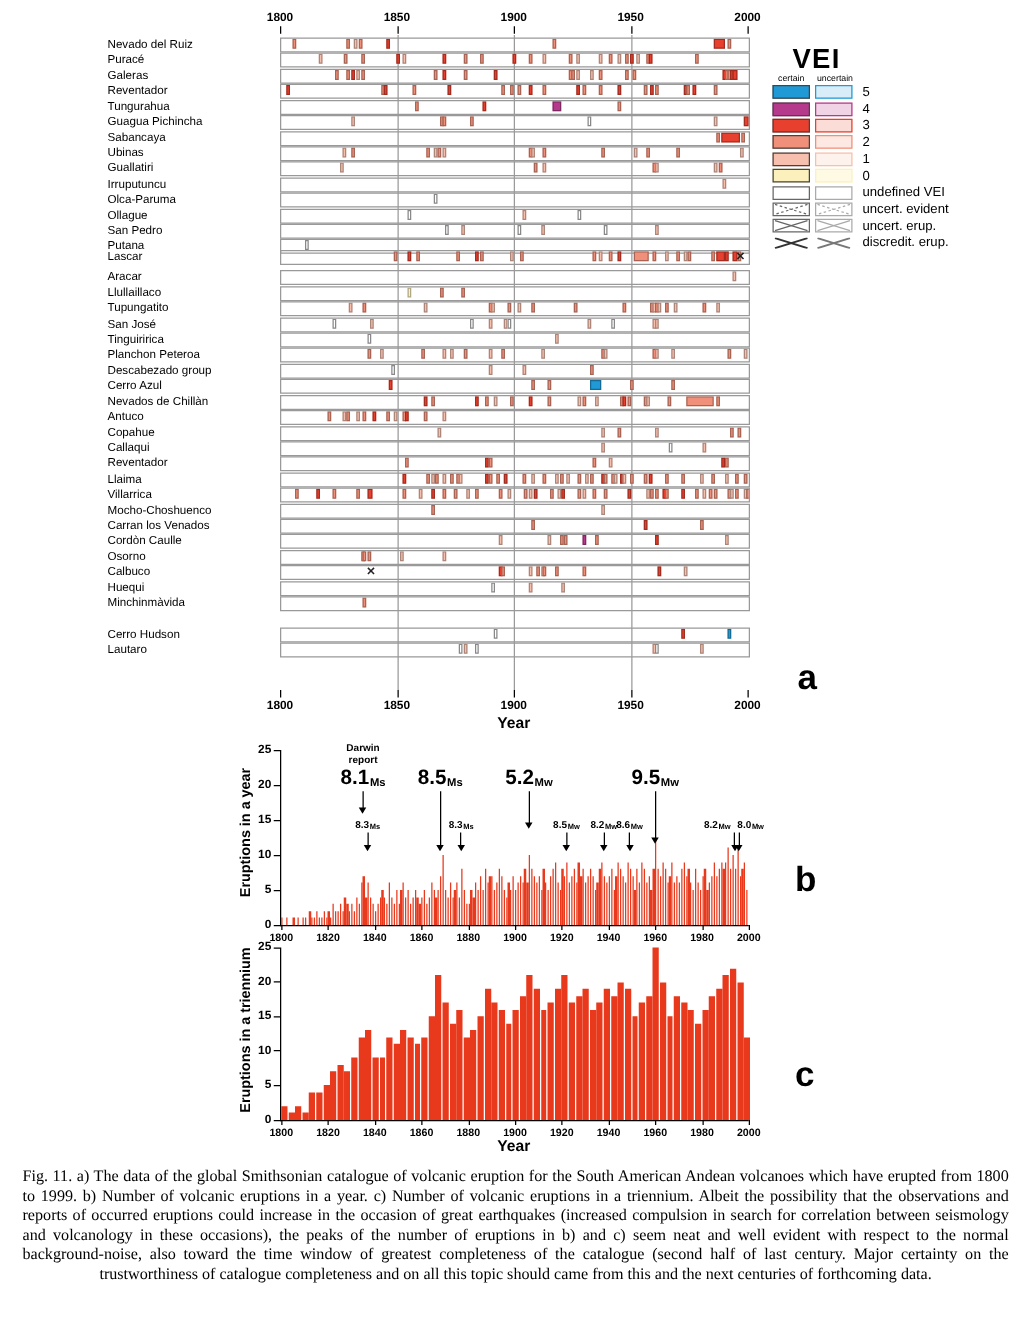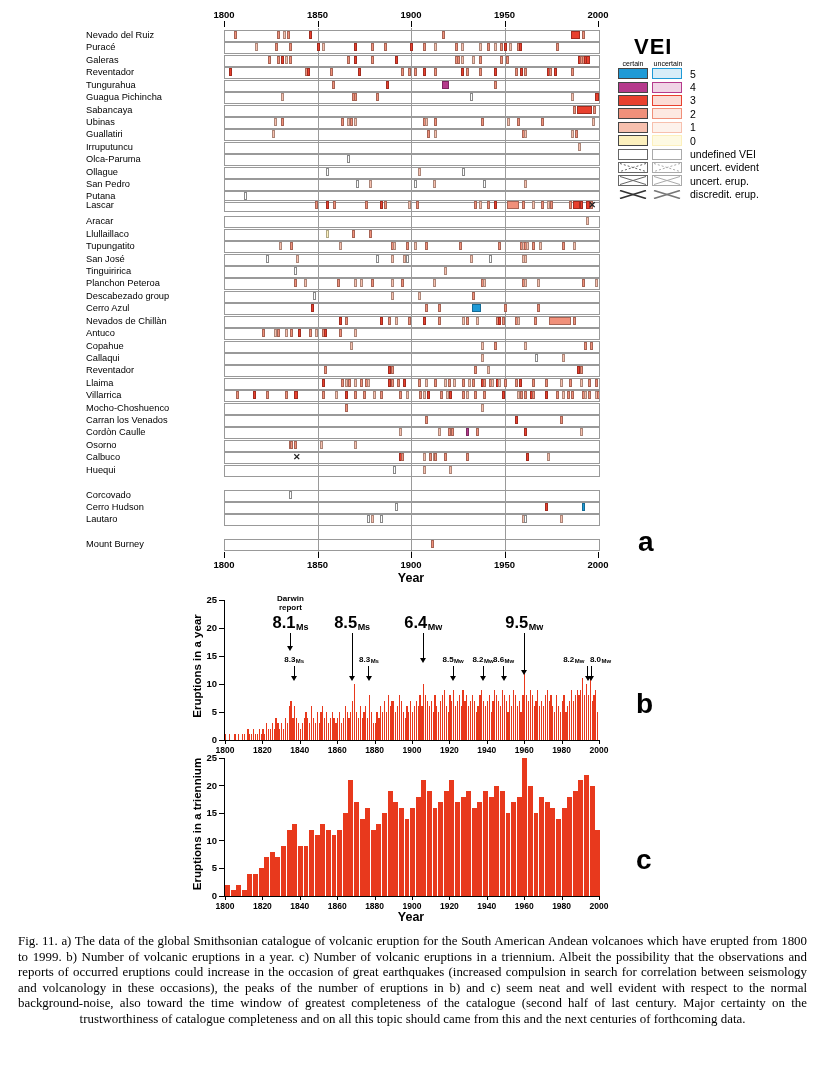--- a/index.html
+++ b/index.html
@@ -625,49 +625,43 @@
         </div>
       </div>
       <div class="vrow" style="top: 434.7px;">
         <div class="vname">Huequi</div>
         <div class="track">
           <div class="mark" style="left: 168.3px; width: 3px; background: rgb(255, 255, 255); border: 1px solid rgb(136, 136, 136); box-sizing: border-box; height: 8px;"></div>
           <div class="mark" style="left: 198.22px; width: 3px; background: rgb(247, 192, 174); border: 1px solid rgba(0, 0, 0, 0.3); box-sizing: border-box; height: 8px;"></div>
           <div class="mark" style="left: 224.4px; width: 3px; background: rgb(247, 192, 174); border: 1px solid rgba(0, 0, 0, 0.3); box-sizing: border-box; height: 8px;"></div>
         </div>
       </div>
-      <div class="vrow" style="top: 459.54px;">
-        <div class="vname">Corcovado</div>
-        <div class="track">
-          <div class="mark" style="left: 63.58px; width: 3px; background: rgb(255, 255, 255); border: 1px solid rgb(136, 136, 136); box-sizing: border-box; height: 8px;"></div>
+      <div class="vrow" style="top: 447.12px;">
+        <div class="vname">Minchinmàvida</div>
+        <div class="track">
+          <div class="mark" style="left: 65.45px; width: 3px; background: rgb(240, 144, 122); border: 1px solid rgba(0, 0, 0, 0.3); box-sizing: border-box; height: 8px;"></div>
         </div>
       </div>
       <div class="vrow" style="top: 471.96px;">
         <div class="vname">Cerro Hudson</div>
         <div class="track">
           <div class="mark" style="left: 170.17px; width: 3px; background: rgb(255, 255, 255); border: 1px solid rgb(136, 136, 136); box-sizing: border-box; height: 8px;"></div>
           <div class="mark" style="left: 319.77px; width: 3px; background: rgb(232, 64, 46); border: 1px solid rgba(0, 0, 0, 0.3); box-sizing: border-box; height: 8px;"></div>
           <div class="mark" style="left: 357.17px; width: 3px; background: rgb(31, 154, 214); border: 1px solid rgba(0, 0, 0, 0.3); box-sizing: border-box; height: 8px;"></div>
         </div>
       </div>
       <div class="vrow" style="top: 484.38px;">
         <div class="vname">Lautaro</div>
         <div class="track">
           <div class="mark" style="left: 142.12px; width: 3px; background: rgb(255, 255, 255); border: 1px solid rgb(136, 136, 136); box-sizing: border-box; height: 8px;"></div>
           <div class="mark" style="left: 145.86px; width: 3px; background: rgb(247, 192, 174); border: 1px solid rgba(0, 0, 0, 0.3); box-sizing: border-box; height: 8px;"></div>
           <div class="mark" style="left: 155.21px; width: 3px; background: rgb(255, 255, 255); border: 1px solid rgb(136, 136, 136); box-sizing: border-box; height: 8px;"></div>
           <div class="mark" style="left: 297.33px; width: 3px; background: rgb(247, 192, 174); border: 1px solid rgba(0, 0, 0, 0.3); box-sizing: border-box; height: 8px;"></div>
           <div class="mark" style="left: 299.2px; width: 3px; background: rgb(255, 255, 255); border: 1px solid rgb(136, 136, 136); box-sizing: border-box; height: 8px;"></div>
           <div class="mark" style="left: 334.73px; width: 3px; background: rgb(247, 192, 174); border: 1px solid rgba(0, 0, 0, 0.3); box-sizing: border-box; height: 8px;"></div>
-        </div>
-      </div>
-      <div class="vrow" style="top: 509.22px;">
-        <div class="vname">Mount Burney</div>
-        <div class="track">
-          <div class="mark" style="left: 205.7px; width: 3px; background: rgb(240, 144, 122); border: 1px solid rgba(0, 0, 0, 0.3); box-sizing: border-box; height: 8px;"></div>
         </div>
       </div>
     </div>
   <div id="axis-a-bottom" class="axisa">
     <div class="axis-title">Year</div>
   <div class="atick" style="left: 224px;"></div>
       <div class="atick-label" style="left: 224px;">1800</div>
       <div class="atick" style="left: 317.5px;"></div>
       <div class="atick-label" style="left: 317.5px;">1850</div>
       <div class="atick" style="left: 411px;"></div>
@@ -1008,21 +1002,21 @@
       <div class="ann major" style="left: 65.45px;">
         <div class="annnote">Darwin report</div>
         <div class="annlabel"><span>8.1</span><span class="msub">Ms</span></div>
         <div class="arrow" style="height: 16px;"></div>
       </div>
       <div class="ann major" style="left: 127.16px;">
         <div class="annlabel"><span>8.5</span><span class="msub">Ms</span></div>
         <div class="arrow" style="height: 46px;"></div>
       </div>
       <div class="ann major" style="left: 198.22px;">
-        <div class="annlabel"><span>6.4</span><span class="msub">Mw</span></div>
+        <div class="annlabel"><span>5.2</span><span class="msub">Mw</span></div>
         <div class="arrow" style="height: 28px;"></div>
       </div>
       <div class="ann major" style="left: 299.2px;">
         <div class="annlabel"><span>9.5</span><span class="msub">Mw</span></div>
         <div class="arrow" style="height: 40px;"></div>
       </div>
       <div class="ann minor" style="left: 69.19px;">
         <div class="annlabel"><span>8.3</span><span class="msub">Ms</span></div>
         <div class="arrow" style="height: 13px;"></div>
       </div>

